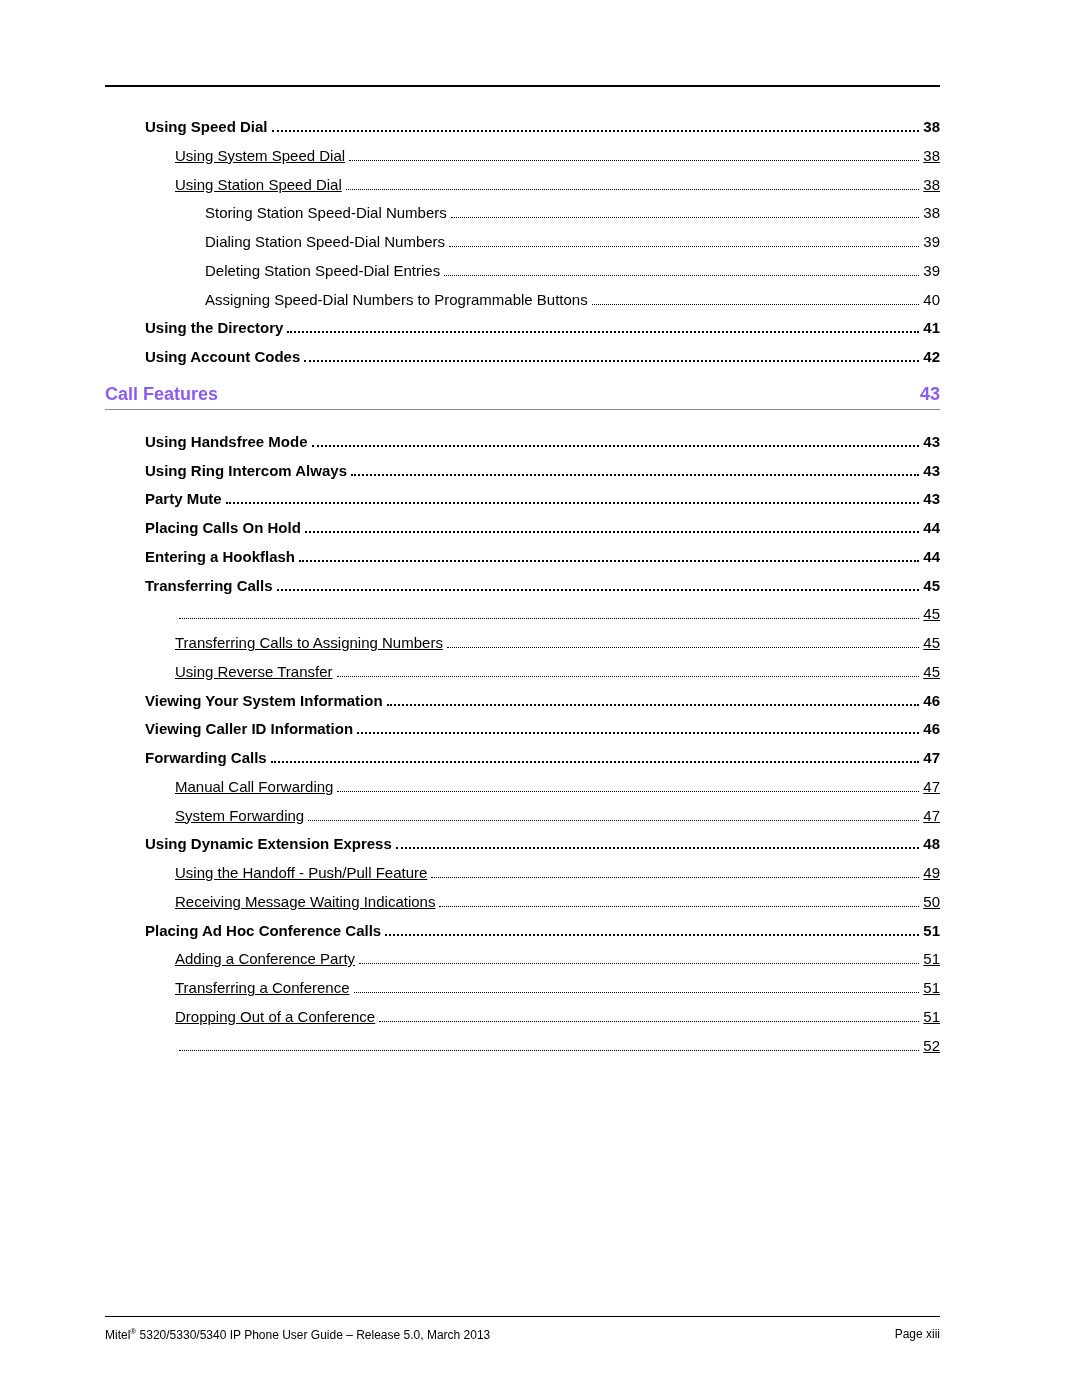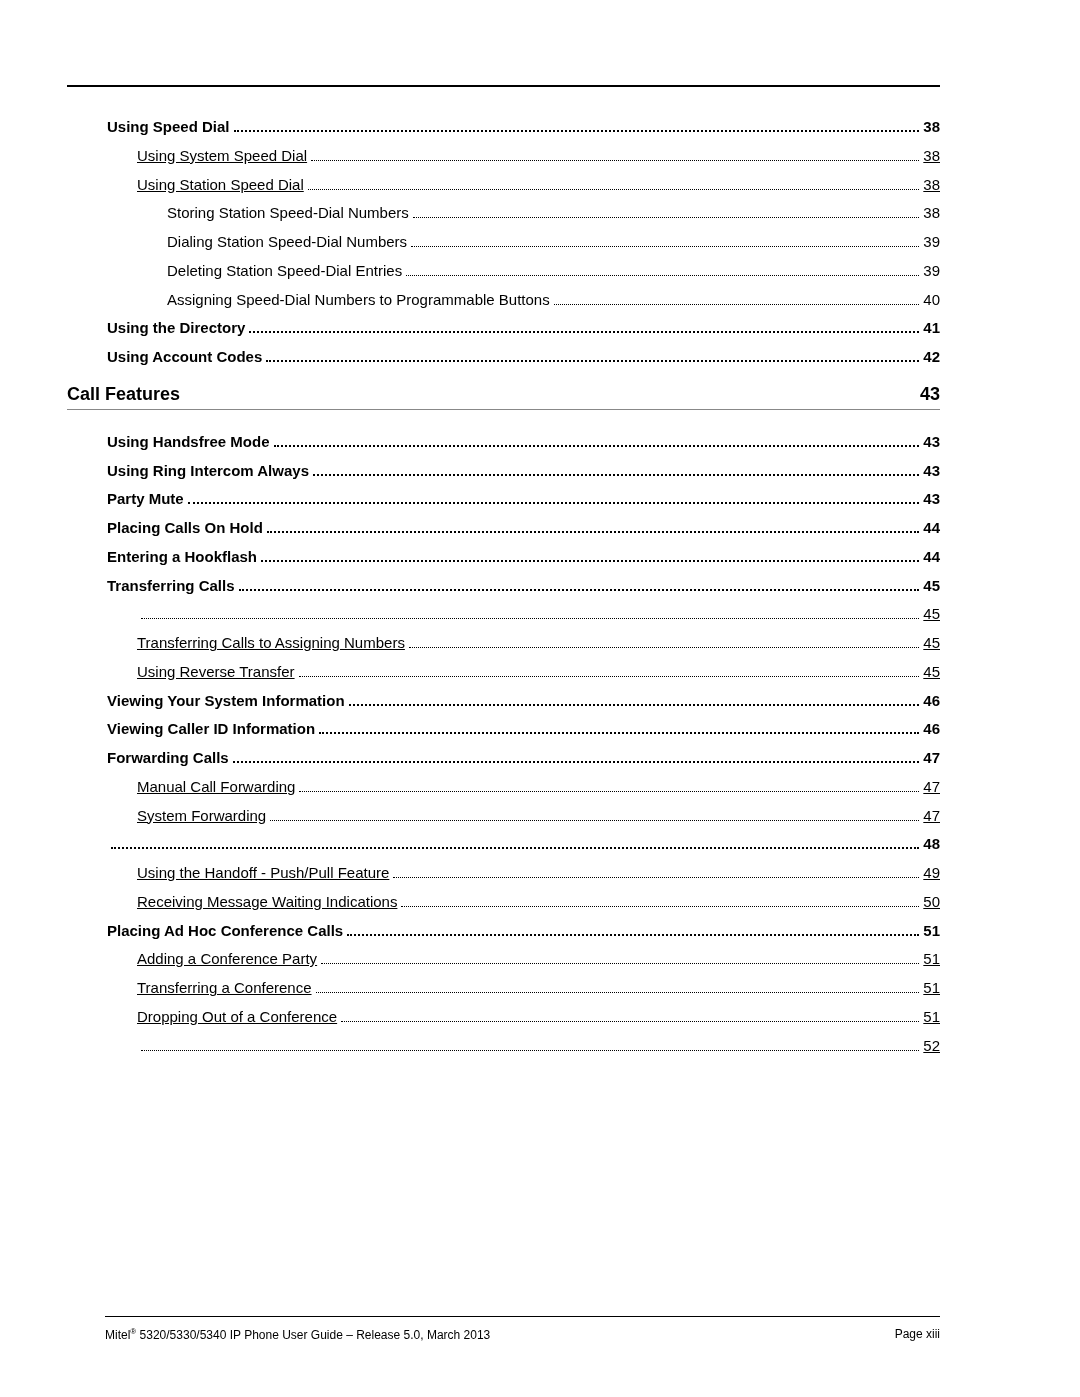--- a/index.html
+++ b/index.html
@@ -1,31 +1,31 @@
 <!DOCTYPE html>
 <html><head>
 <meta charset="utf-8">
 <style>
   * { box-sizing: border-box; margin: 0; padding: 0; }
   html, body { width: 1080px; background: #fff; font-family: Arial, Helvetica, sans-serif; }
   .page {
     width: 1045px;
     min-height: 1397px;
-    padding: 85px 105px 0 67px;
+    padding: 85px 105px 0 105px;
     position: relative;
   }
   .header-rule {
     border-top: 2.5px solid #000;
     margin-bottom: 28px;
   }
   .section-heading-row {
     display: flex;
     justify-content: space-between;
     align-items: baseline;
-    color: #000000;
+    color: #8b5cf6;
     font-size: 18px;
     font-weight: 700;
     margin-top: 14px;
     margin-bottom: 4px;
   }
   .section-underline {
     border-top: 1px solid #888;
     margin-bottom: 20px;
   }
   .toc-row {
@@ -192,20 +192,21 @@
         <span class="toc-title">Manual Call Forwarding</span>
         <span class="toc-dots"></span>
         <span class="toc-page">47</span>
       </div>
       <div class="toc-row lvl1">
         <span class="toc-title">System Forwarding</span>
         <span class="toc-dots"></span>
         <span class="toc-page">47</span>
       </div>
       <div class="toc-row lvl0 bold">
+        <span class="toc-title">Using Dynamic Extension Express</span>
         <span class="toc-dots"></span>
         <span class="toc-page">48</span>
       </div>
       <div class="toc-row lvl1">
         <span class="toc-title">Using the Handoff - Push/Pull Feature</span>
         <span class="toc-dots"></span>
         <span class="toc-page">49</span>
       </div>
       <div class="toc-row lvl1">
         <span class="toc-title">Receiving Message Waiting Indications</span>

